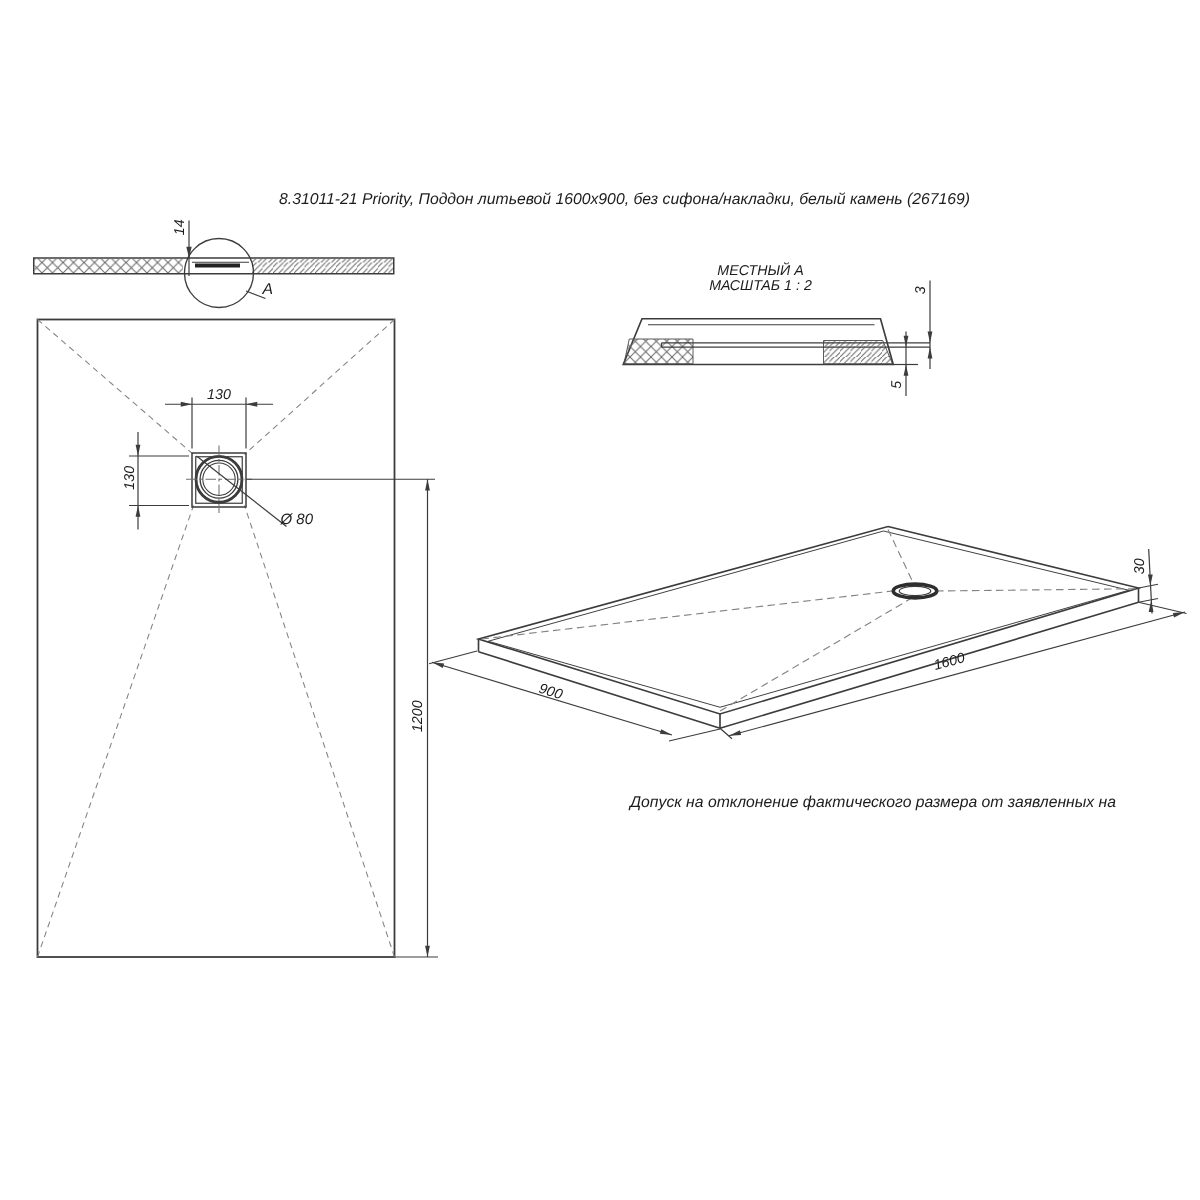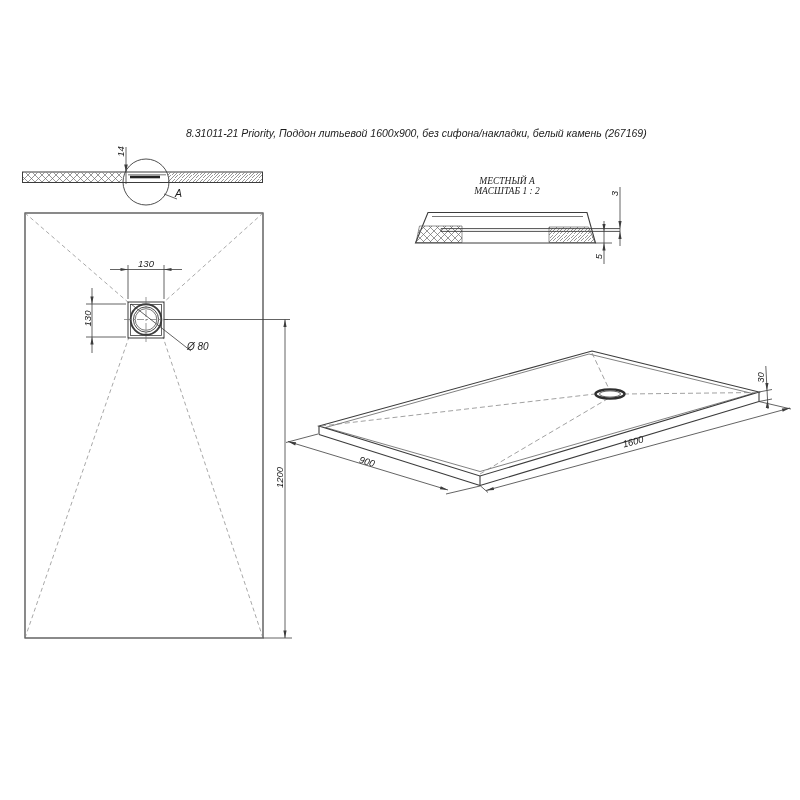--- a/index.html
+++ b/index.html
@@ -4,21 +4,21 @@
 <style>
   html,body{margin:0;padding:0;}
   body{width:800px;height:800px;background:#ffffff;position:relative;overflow:hidden;
        font-family:"Liberation Sans",sans-serif;}
   #stage{position:absolute;left:0;top:0;width:800px;height:573px;}
   svg{position:absolute;left:0;top:0;}
   .txt{position:absolute;color:#1c1c1c;font-style:italic;white-space:nowrap;}
   .title{left:186px;top:127px;width:440px;text-align:center;font-size:10.5px;}
   .dim{font-size:9.5px;text-align:center;}
   .rot{transform:rotate(-90deg);}
-  .detail-head{left:427px;top:176px;width:160px;text-align:center;font-size:9.5px;line-height:10px;font-family:Liberation Serif, serif;}
+  .detail-head{left:427px;top:176px;width:160px;text-align:center;font-size:9.5px;line-height:10px;}
   .note{left:420px;top:530px;width:330px;font-size:10.5px;line-height:11.2px;}
 </style>
 </head>
 <body>
 
 <div id="stage">
 
 <svg width="800" height="800" viewBox="0 0 800 800">
   <defs>
     <pattern id="hatchX" width="7" height="7" patternUnits="userSpaceOnUse">
@@ -178,15 +178,16 @@
     <div>МАСШТАБ 1 : 2</div>
   </div>
   <div class="txt dim rot" style="left:601.5px;top:188px;width:24px;">3</div>
   <div class="txt dim rot" style="left:585.5px;top:250.5px;width:24px;">5</div>
 
   <div class="txt dim" style="left:347px;top:456px;width:40px;transform:rotate(17deg);">900</div>
   <div class="txt dim" style="left:609px;top:436px;width:48px;transform:rotate(-15deg);">1600</div>
   <div class="txt dim rot" style="left:748px;top:372px;width:24px;">30</div>
 
   <div class="txt note">
+    <div>Допуск на отклонение фактического размера от заявленных на</div>
   </div>
 
 </div>
 
 </body></html>

